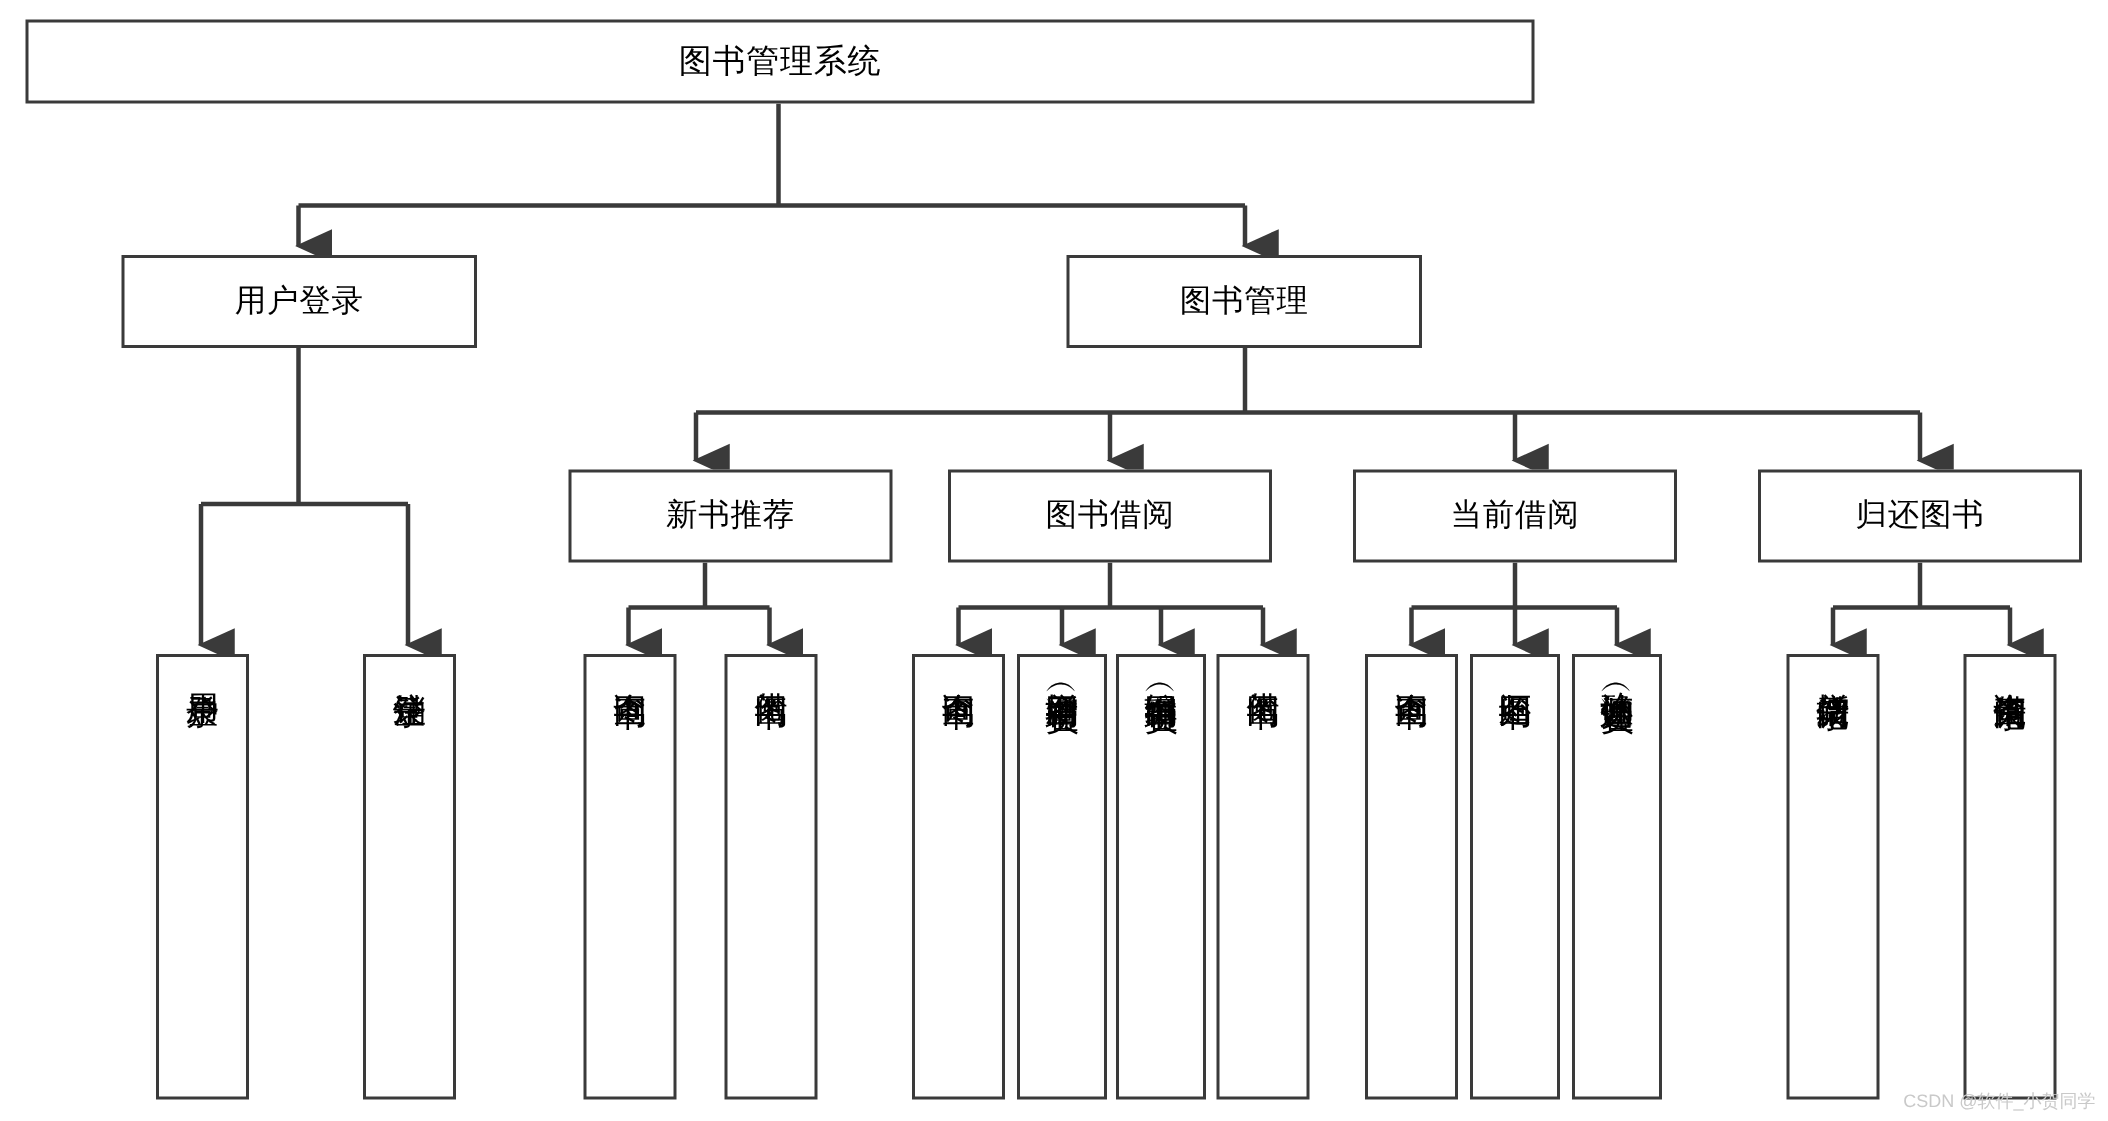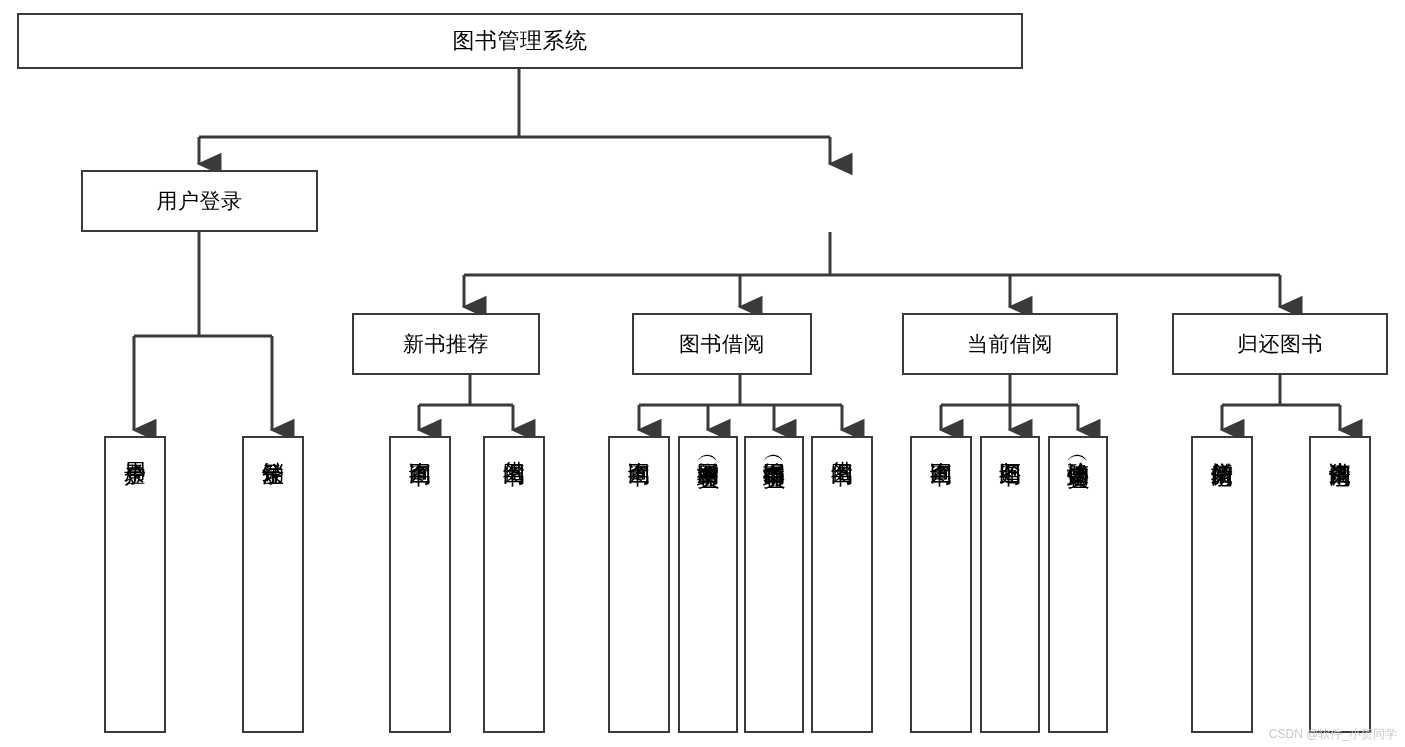--- a/index.html
+++ b/index.html
@@ -131,25 +131,28 @@
     </g>
   </svg>
 
   <div class="node horizontal root" style="left:17px; top:13px; width:1006px; height:56px;">
     <span class="node-label">图书管理系统</span>
   </div>
 
   <div class="node horizontal" style="left:81px; top:170px; width:237px; height:62px;">
     <span class="node-label">用户登录</span>
   </div>
-
-  <div class="node horizontal" style="left:352px; top:313px; width:188px; height:62px;">
+  <div class="node horizontal" style="left:711px; top:170px; width:237px; height:62px;">
+    <span class="node-label">图书管理</span>
+  </div>
+
+  <div class="node horizontal" style="left:379px; top:313px; width:216px; height:62px;">
     <span class="node-label">新书推荐</span>
   </div>
-  <div class="node horizontal" style="left:632px; top:313px; width:180px; height:62px;">
+  <div class="node horizontal" style="left:632px; top:313px; width:216px; height:62px;">
     <span class="node-label">图书借阅</span>
   </div>
   <div class="node horizontal" style="left:902px; top:313px; width:216px; height:62px;">
     <span class="node-label">当前借阅</span>
   </div>
   <div class="node horizontal" style="left:1172px; top:313px; width:216px; height:62px;">
     <span class="node-label">归还图书</span>
   </div>
 
   <div class="node vertical" style="left:104px; top:436px; width:62px; height:297px;">

